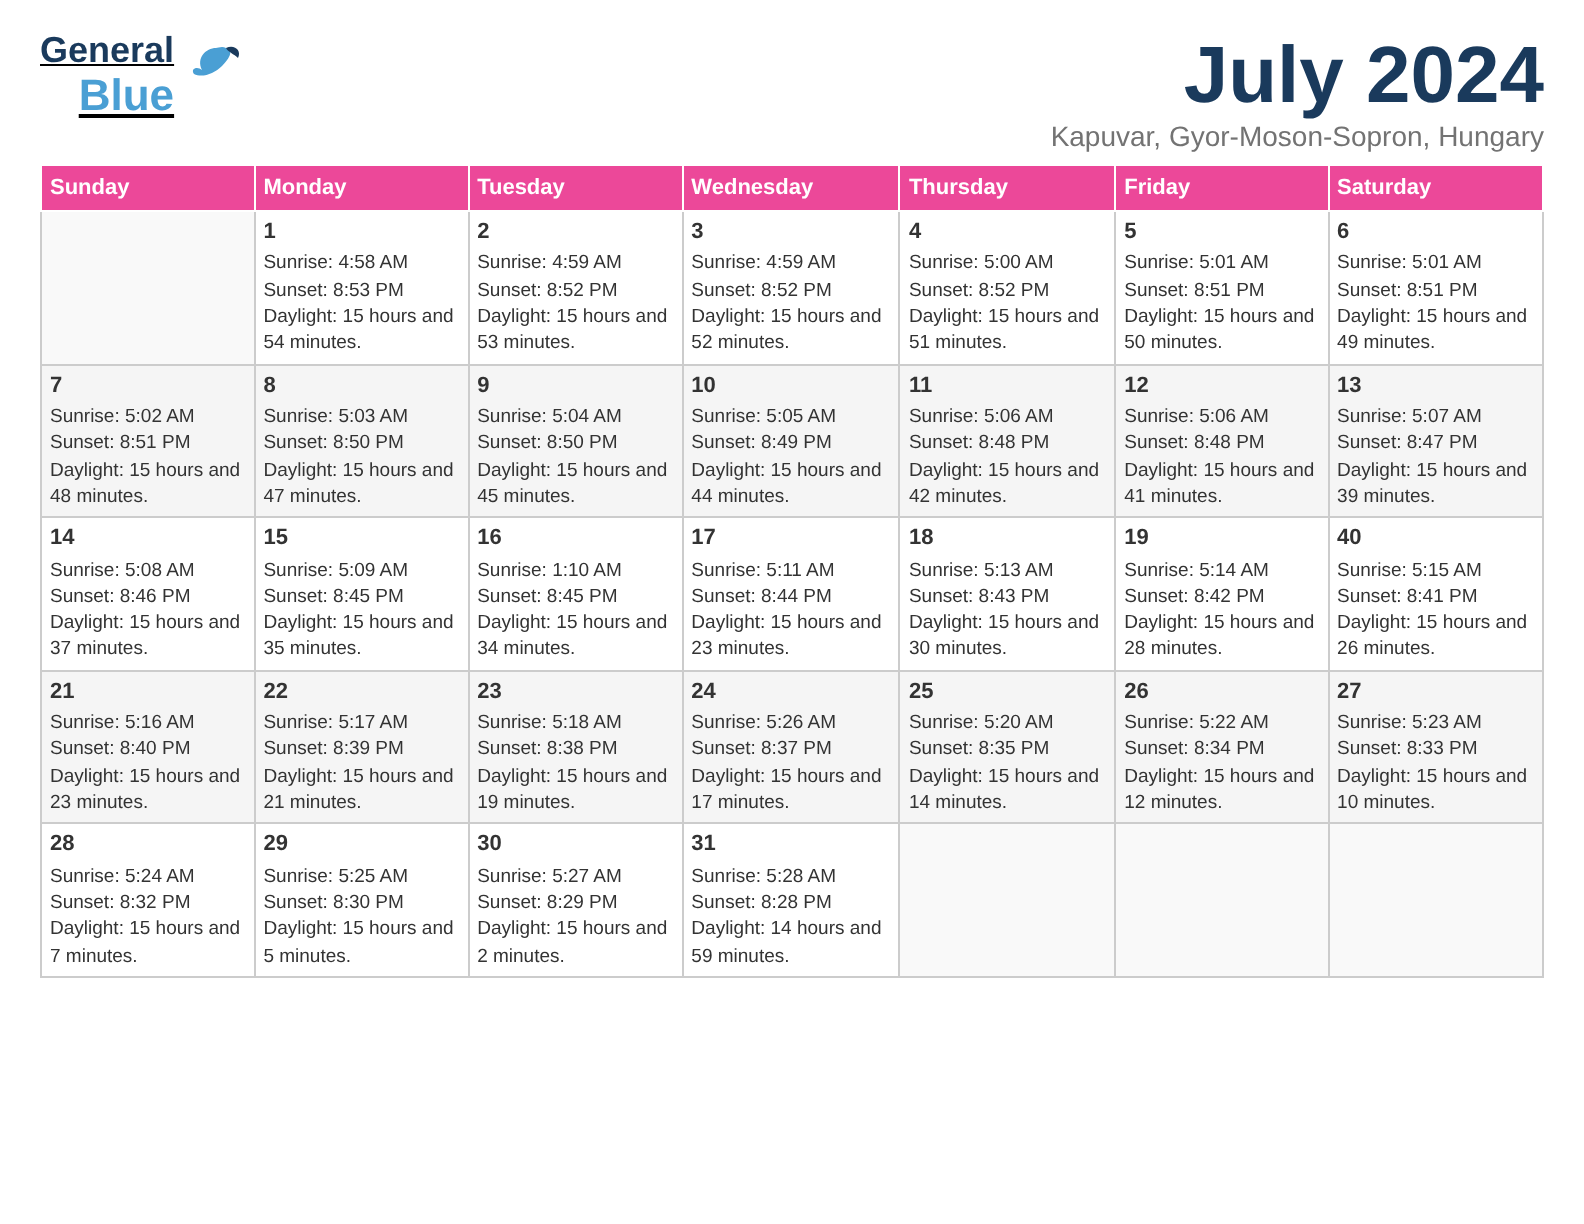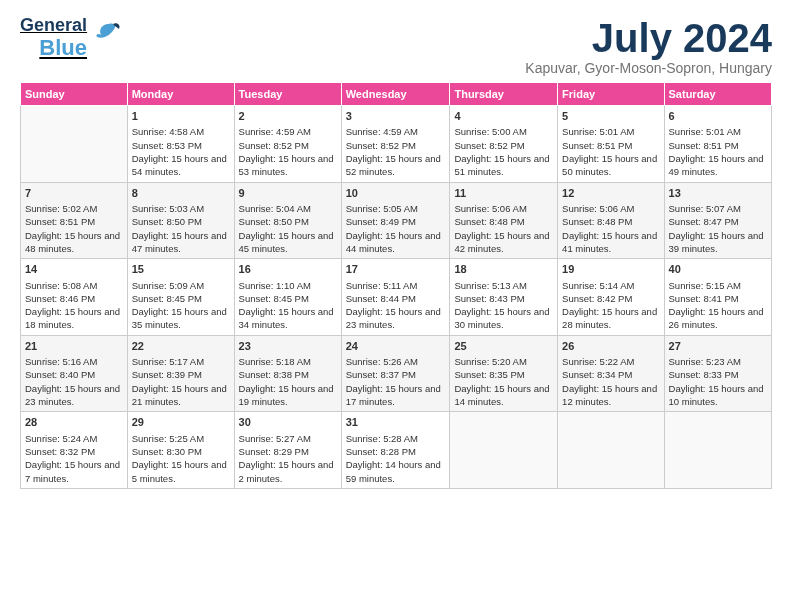--- a/index.html
+++ b/index.html
@@ -125,21 +125,21 @@
         <tr>
           <td><span class="day-num">7</span><span>Sunrise: 5:02 AM</span><br><span>Sunset: 8:51 PM</span><br><span>Daylight: 15 hours and 48 minutes.</span></td>
           <td><span class="day-num">8</span><span>Sunrise: 5:03 AM</span><br><span>Sunset: 8:50 PM</span><br><span>Daylight: 15 hours and 47 minutes.</span></td>
           <td><span class="day-num">9</span><span>Sunrise: 5:04 AM</span><br><span>Sunset: 8:50 PM</span><br><span>Daylight: 15 hours and 45 minutes.</span></td>
           <td><span class="day-num">10</span><span>Sunrise: 5:05 AM</span><br><span>Sunset: 8:49 PM</span><br><span>Daylight: 15 hours and 44 minutes.</span></td>
           <td><span class="day-num">11</span><span>Sunrise: 5:06 AM</span><br><span>Sunset: 8:48 PM</span><br><span>Daylight: 15 hours and 42 minutes.</span></td>
           <td><span class="day-num">12</span><span>Sunrise: 5:06 AM</span><br><span>Sunset: 8:48 PM</span><br><span>Daylight: 15 hours and 41 minutes.</span></td>
           <td><span class="day-num">13</span><span>Sunrise: 5:07 AM</span><br><span>Sunset: 8:47 PM</span><br><span>Daylight: 15 hours and 39 minutes.</span></td>
         </tr>
         <tr>
-          <td><span class="day-num">14</span><span>Sunrise: 5:08 AM</span><br><span>Sunset: 8:46 PM</span><br><span>Daylight: 15 hours and 18 minutes.</span></td>
+          <td><span class="day-num">14</span><span>Sunrise: 5:08 AM</span><br><span>Sunset: 8:46 PM</span><br><span>Daylight: 15 hours and 37 minutes.</span></td>
           <td><span class="day-num">15</span><span>Sunrise: 5:09 AM</span><br><span>Sunset: 8:45 PM</span><br><span>Daylight: 15 hours and 35 minutes.</span></td>
           <td><span class="day-num">16</span><span>Sunrise: 1:10 AM</span><br><span>Sunset: 8:45 PM</span><br><span>Daylight: 15 hours and 34 minutes.</span></td>
           <td><span class="day-num">17</span><span>Sunrise: 5:11 AM</span><br><span>Sunset: 8:44 PM</span><br><span>Daylight: 15 hours and 23 minutes.</span></td>
           <td><span class="day-num">18</span><span>Sunrise: 5:13 AM</span><br><span>Sunset: 8:43 PM</span><br><span>Daylight: 15 hours and 30 minutes.</span></td>
           <td><span class="day-num">19</span><span>Sunrise: 5:14 AM</span><br><span>Sunset: 8:42 PM</span><br><span>Daylight: 15 hours and 28 minutes.</span></td>
           <td><span class="day-num">40</span><span>Sunrise: 5:15 AM</span><br><span>Sunset: 8:41 PM</span><br><span>Daylight: 15 hours and 26 minutes.</span></td>
         </tr>
         <tr>
           <td><span class="day-num">21</span><span>Sunrise: 5:16 AM</span><br><span>Sunset: 8:40 PM</span><br><span>Daylight: 15 hours and 23 minutes.</span></td>
           <td><span class="day-num">22</span><span>Sunrise: 5:17 AM</span><br><span>Sunset: 8:39 PM</span><br><span>Daylight: 15 hours and 21 minutes.</span></td>

